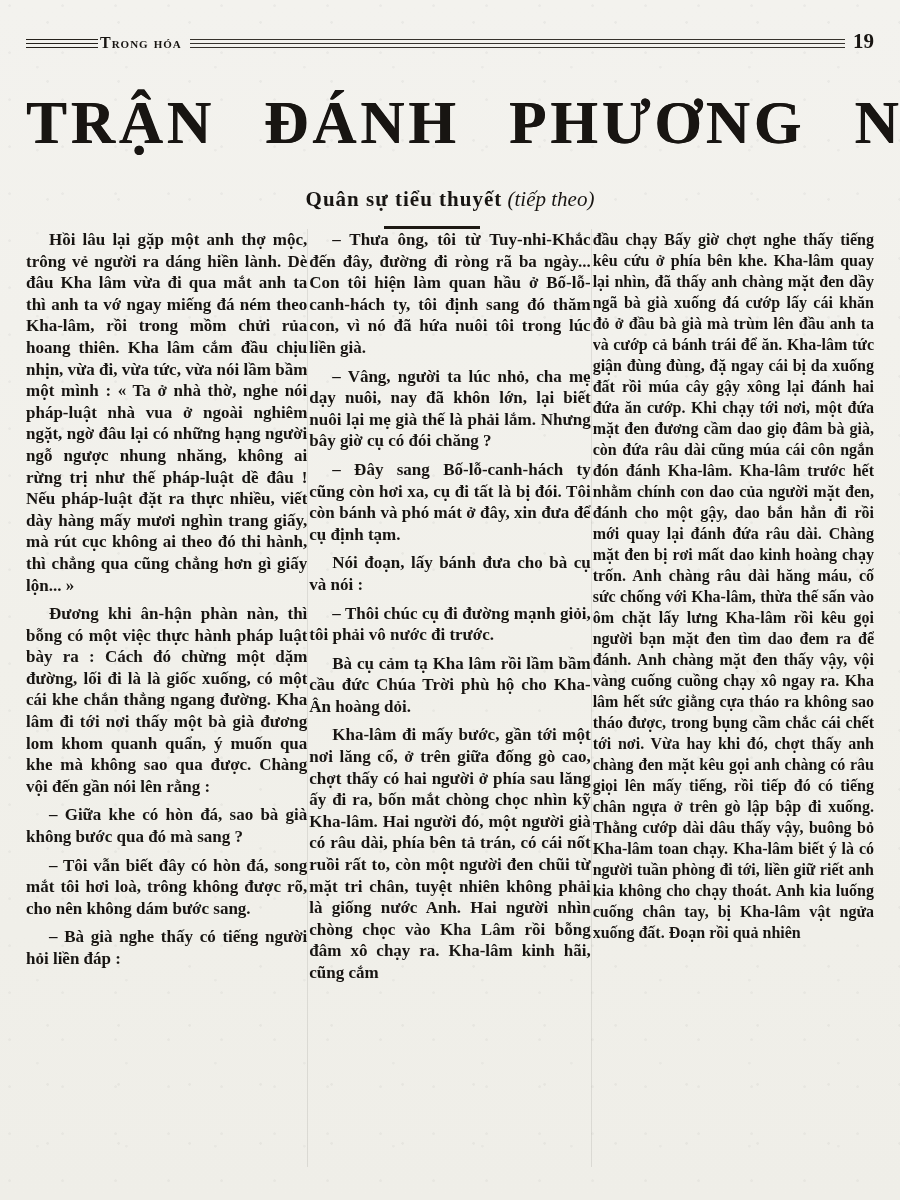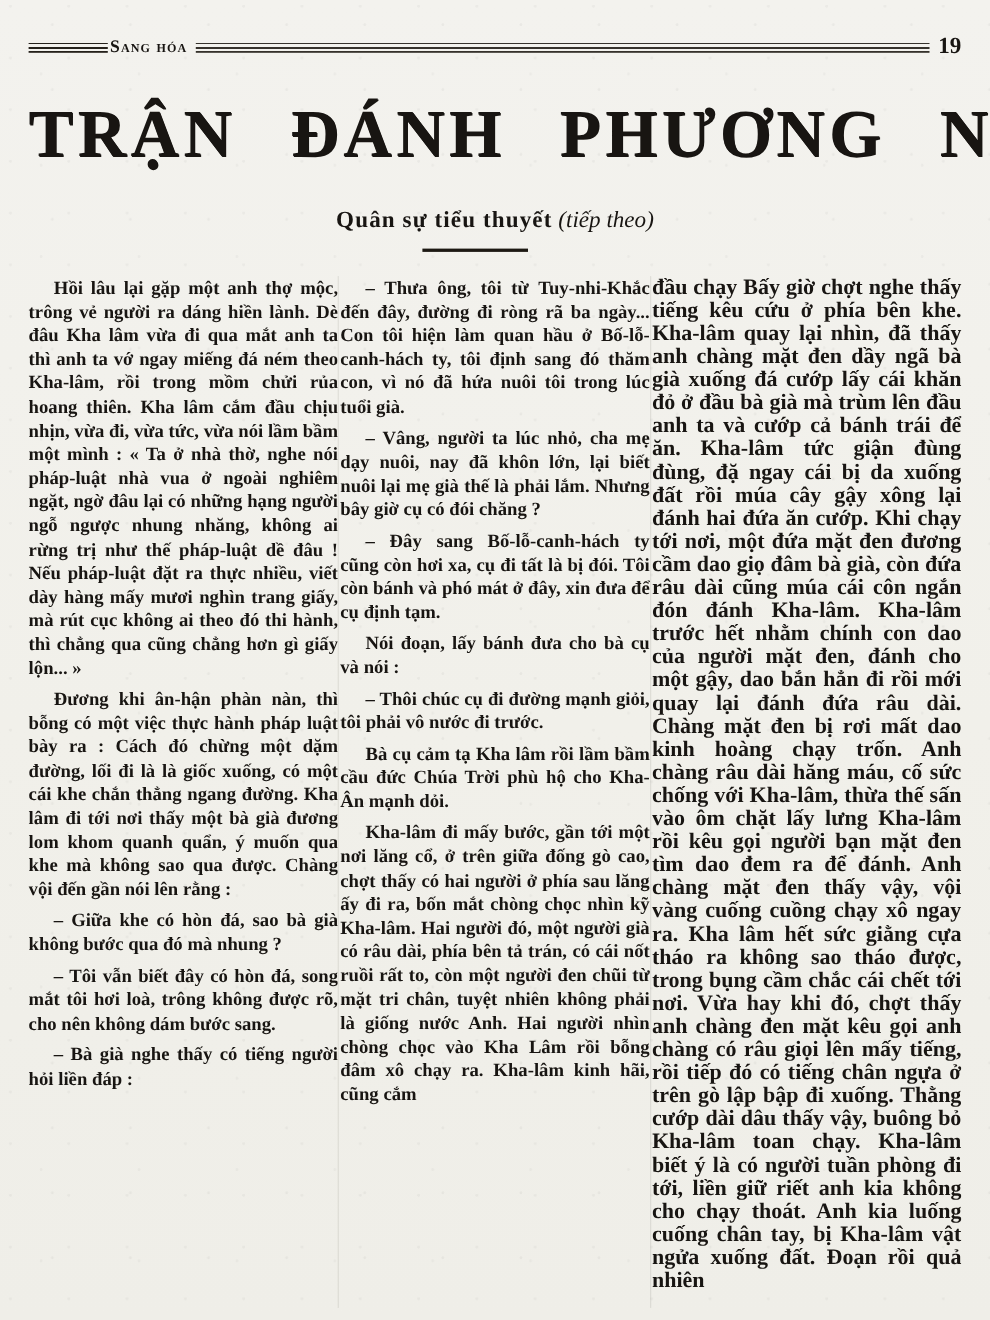--- a/index.html
+++ b/index.html
@@ -31,69 +31,69 @@
   
   .title{margin-top:38px;text-align:center;font-weight:bold;font-size:61px;line-height:1;
     letter-spacing:4px;word-spacing:30px;white-space:nowrap;
     text-shadow:0.6px 0.4px 0 #181512;}
   .subtitle-row{margin-top:34px;text-align:center;font-size:21px;}
   .subtitle{font-weight:bold;letter-spacing:1px;}
   .subtitle-note{font-style:italic;font-weight:normal;}
   .subtitle-rule{width:96px;height:3px;background:#1d1913;margin:14px auto 0 auto;transform:translateX(-18px);}
 
   
-  .columns{display:flex;gap:2px;margin-top:22px;height:938px;overflow:hidden;position:relative;}
+  .columns{display:flex;gap:2px;height:938px;overflow:hidden;position:relative;}
   .col{flex:1;overflow:hidden;text-align:justify;font-weight:bold;}
   .col-1,.col-2{font-size:17px;line-height:21.6px;}
-  .col-3{font-size:20px;line-height:21px;}
+  .col-3{font-size:16px;line-height:21px;}
   .col p{margin:0 0 7px 0;text-indent:1.35em;}
   .col p.no-indent{text-indent:0;}
   .col-sep{position:absolute;top:0;bottom:0;width:1px;background:rgba(40,35,25,0.10);}
   .sep-a{left:33.1%;}
   .sep-b{left:66.6%;}
 </style>
 </head>
 <body>
 
 <div class="page">
 
   <div class="masthead">
     <div class="rule3 left"></div>
-    <div class="paper-name">Sang hóa</div>
+    <div class="paper-name">Trong hóa</div>
     <div class="rule3 mid"></div>
     <div class="page-number">19</div>
   </div>
 
   <div class="title">TRẬN ĐÁNH PHƯƠNG NAM</div>
 
   <div class="subtitle-row">
     <span class="subtitle">Quân sự tiểu thuyết</span>
     <span class="subtitle-note">(tiếp theo)</span>
   </div>
   <div class="subtitle-rule"></div>
 
   <div class="columns">
     <div class="col-sep sep-a"></div>
     <div class="col-sep sep-b"></div>
 
     <div class="col col-1">
       <p>Hồi lâu lại gặp một anh thợ mộc, trông vẻ người ra dáng hiền lành. Dè đâu Kha lâm vừa đi qua mắt anh ta thì anh ta vớ ngay miếng đá ném theo Kha-lâm, rồi trong mồm chửi rủa hoang thiên. Kha lâm cắm đầu chịu nhịn, vừa đi, vừa tức, vừa nói lầm bầm một mình : « Ta ở nhà thờ, nghe nói pháp-luật nhà vua ở ngoài nghiêm ngặt, ngờ đâu lại có những hạng người ngỗ ngược nhung nhăng, không ai rừng trị như thế pháp-luật dề đâu ! Nếu pháp-luật đặt ra thực nhiều, viết dày hàng mấy mươi nghìn trang giấy, mà rút cục không ai theo đó thi hành, thì chẳng qua cũng chẳng hơn gì giấy lộn... »</p>
       <p>Đương khi ân-hận phàn nàn, thì bỗng có một việc thực hành pháp luật bày ra : Cách đó chừng một dặm đường, lối đi là là giốc xuống, có một cái khe chắn thẳng ngang đường. Kha lâm đi tới nơi thấy một bà già đương lom khom quanh quẩn, ý muốn qua khe mà không sao qua được. Chàng vội đến gần nói lên rằng :</p>
-      <p>– Giữa khe có hòn đá, sao bà già không bước qua đó mà nhung ?</p>
+      <p>– Giữa khe có hòn đá, sao bà già không bước qua đó mà sang ?</p>
       <p>– Tôi vẫn biết đây có hòn đá, song mắt tôi hơi loà, trông không được rõ, cho nên không dám bước sang.</p>
       <p>– Bà già nghe thấy có tiếng người hỏi liền đáp :</p>
     </div>
 
     <div class="col col-2">
-      <p>– Thưa ông, tôi từ Tuy-nhi-Khắc đến đây, đường đi ròng rã ba ngày... Con tôi hiện làm quan hầu ở Bố-lỗ-canh-hách ty, tôi định sang đó thăm con, vì nó đã hứa nuôi tôi trong lúc tuổi già.</p>
+      <p>– Thưa ông, tôi từ Tuy-nhi-Khắc đến đây, đường đi ròng rã ba ngày... Con tôi hiện làm quan hầu ở Bố-lỗ-canh-hách ty, tôi định sang đó thăm con, vì nó đã hứa nuôi tôi trong lúc liền già.</p>
       <p>– Vâng, người ta lúc nhỏ, cha mẹ dạy nuôi, nay đã khôn lớn, lại biết nuôi lại mẹ già thế là phải lắm. Nhưng bây giờ cụ có đói chăng ?</p>
       <p>– Đây sang Bố-lỗ-canh-hách ty cũng còn hơi xa, cụ đi tất là bị đói. Tôi còn bánh và phó mát ở đây, xin đưa để cụ định tạm.</p>
       <p>Nói đoạn, lấy bánh đưa cho bà cụ và nói :</p>
       <p>– Thôi chúc cụ đi đường mạnh giỏi, tôi phải vô nước đi trước.</p>
-      <p>Bà cụ cảm tạ Kha lâm rồi lầm bầm cầu đức Chúa Trời phù hộ cho Kha-Ân mạnh dỏi.</p>
+      <p>Bà cụ cảm tạ Kha lâm rồi lầm bầm cầu đức Chúa Trời phù hộ cho Kha-Ân hoàng dỏi.</p>
       <p>Kha-lâm đi mấy bước, gần tới một nơi lăng cổ, ở trên giữa đống gò cao, chợt thấy có hai người ở phía sau lăng ấy đi ra, bốn mắt chòng chọc nhìn kỹ Kha-lâm. Hai người đó, một người già có râu dài, phía bên tả trán, có cái nốt ruồi rất to, còn một người đen chũi từ mặt tri chân, tuyệt nhiên không phải là giống nước Anh. Hai người nhìn chòng chọc vào Kha Lâm rồi bỗng đâm xô chạy ra. Kha-lâm kinh hãi, cũng cắm</p>
     </div>
 
     <div class="col col-3">
       <p class="no-indent">đầu chạy Bấy giờ chợt nghe thấy tiếng kêu cứu ở phía bên khe. Kha-lâm quay lại nhìn, đã thấy anh chàng mặt đen dầy ngã bà già xuống đá cướp lấy cái khăn đỏ ở đầu bà già mà trùm lên đầu anh ta và cướp cả bánh trái để ăn. Kha-lâm tức giận đùng đùng, đặ ngay cái bị da xuống đất rồi múa cây gậy xông lại đánh hai đứa ăn cướp. Khi chạy tới nơi, một đứa mặt đen đương cầm dao giọ đâm bà già, còn đứa râu dài cũng múa cái côn ngắn đón đánh Kha-lâm. Kha-lâm trước hết nhằm chính con dao của người mặt đen, đánh cho một gậy, dao bắn hẳn đi rồi mới quay lại đánh đứa râu dài. Chàng mặt đen bị rơi mất dao kinh hoàng chạy trốn. Anh chàng râu dài hăng máu, cố sức chống với Kha-lâm, thừa thế sấn vào ôm chặt lấy lưng Kha-lâm rồi kêu gọi người bạn mặt đen tìm dao đem ra để đánh. Anh chàng mặt đen thấy vậy, vội vàng cuống cuồng chạy xô ngay ra. Kha lâm hết sức giằng cựa tháo ra không sao tháo được, trong bụng cầm chắc cái chết tới nơi. Vừa hay khi đó, chợt thấy anh chàng đen mặt kêu gọi anh chàng có râu giọi lên mấy tiếng, rồi tiếp đó có tiếng chân ngựa ở trên gò lập bập đi xuống. Thằng cướp dài dâu thấy vậy, buông bỏ Kha-lâm toan chạy. Kha-lâm biết ý là có người tuần phòng đi tới, liền giữ riết anh kia không cho chạy thoát. Anh kia luống cuống chân tay, bị Kha-lâm vật ngửa xuống đất. Đoạn rồi quả nhiên</p>
     </div>
   </div>
 
 </div>
 

